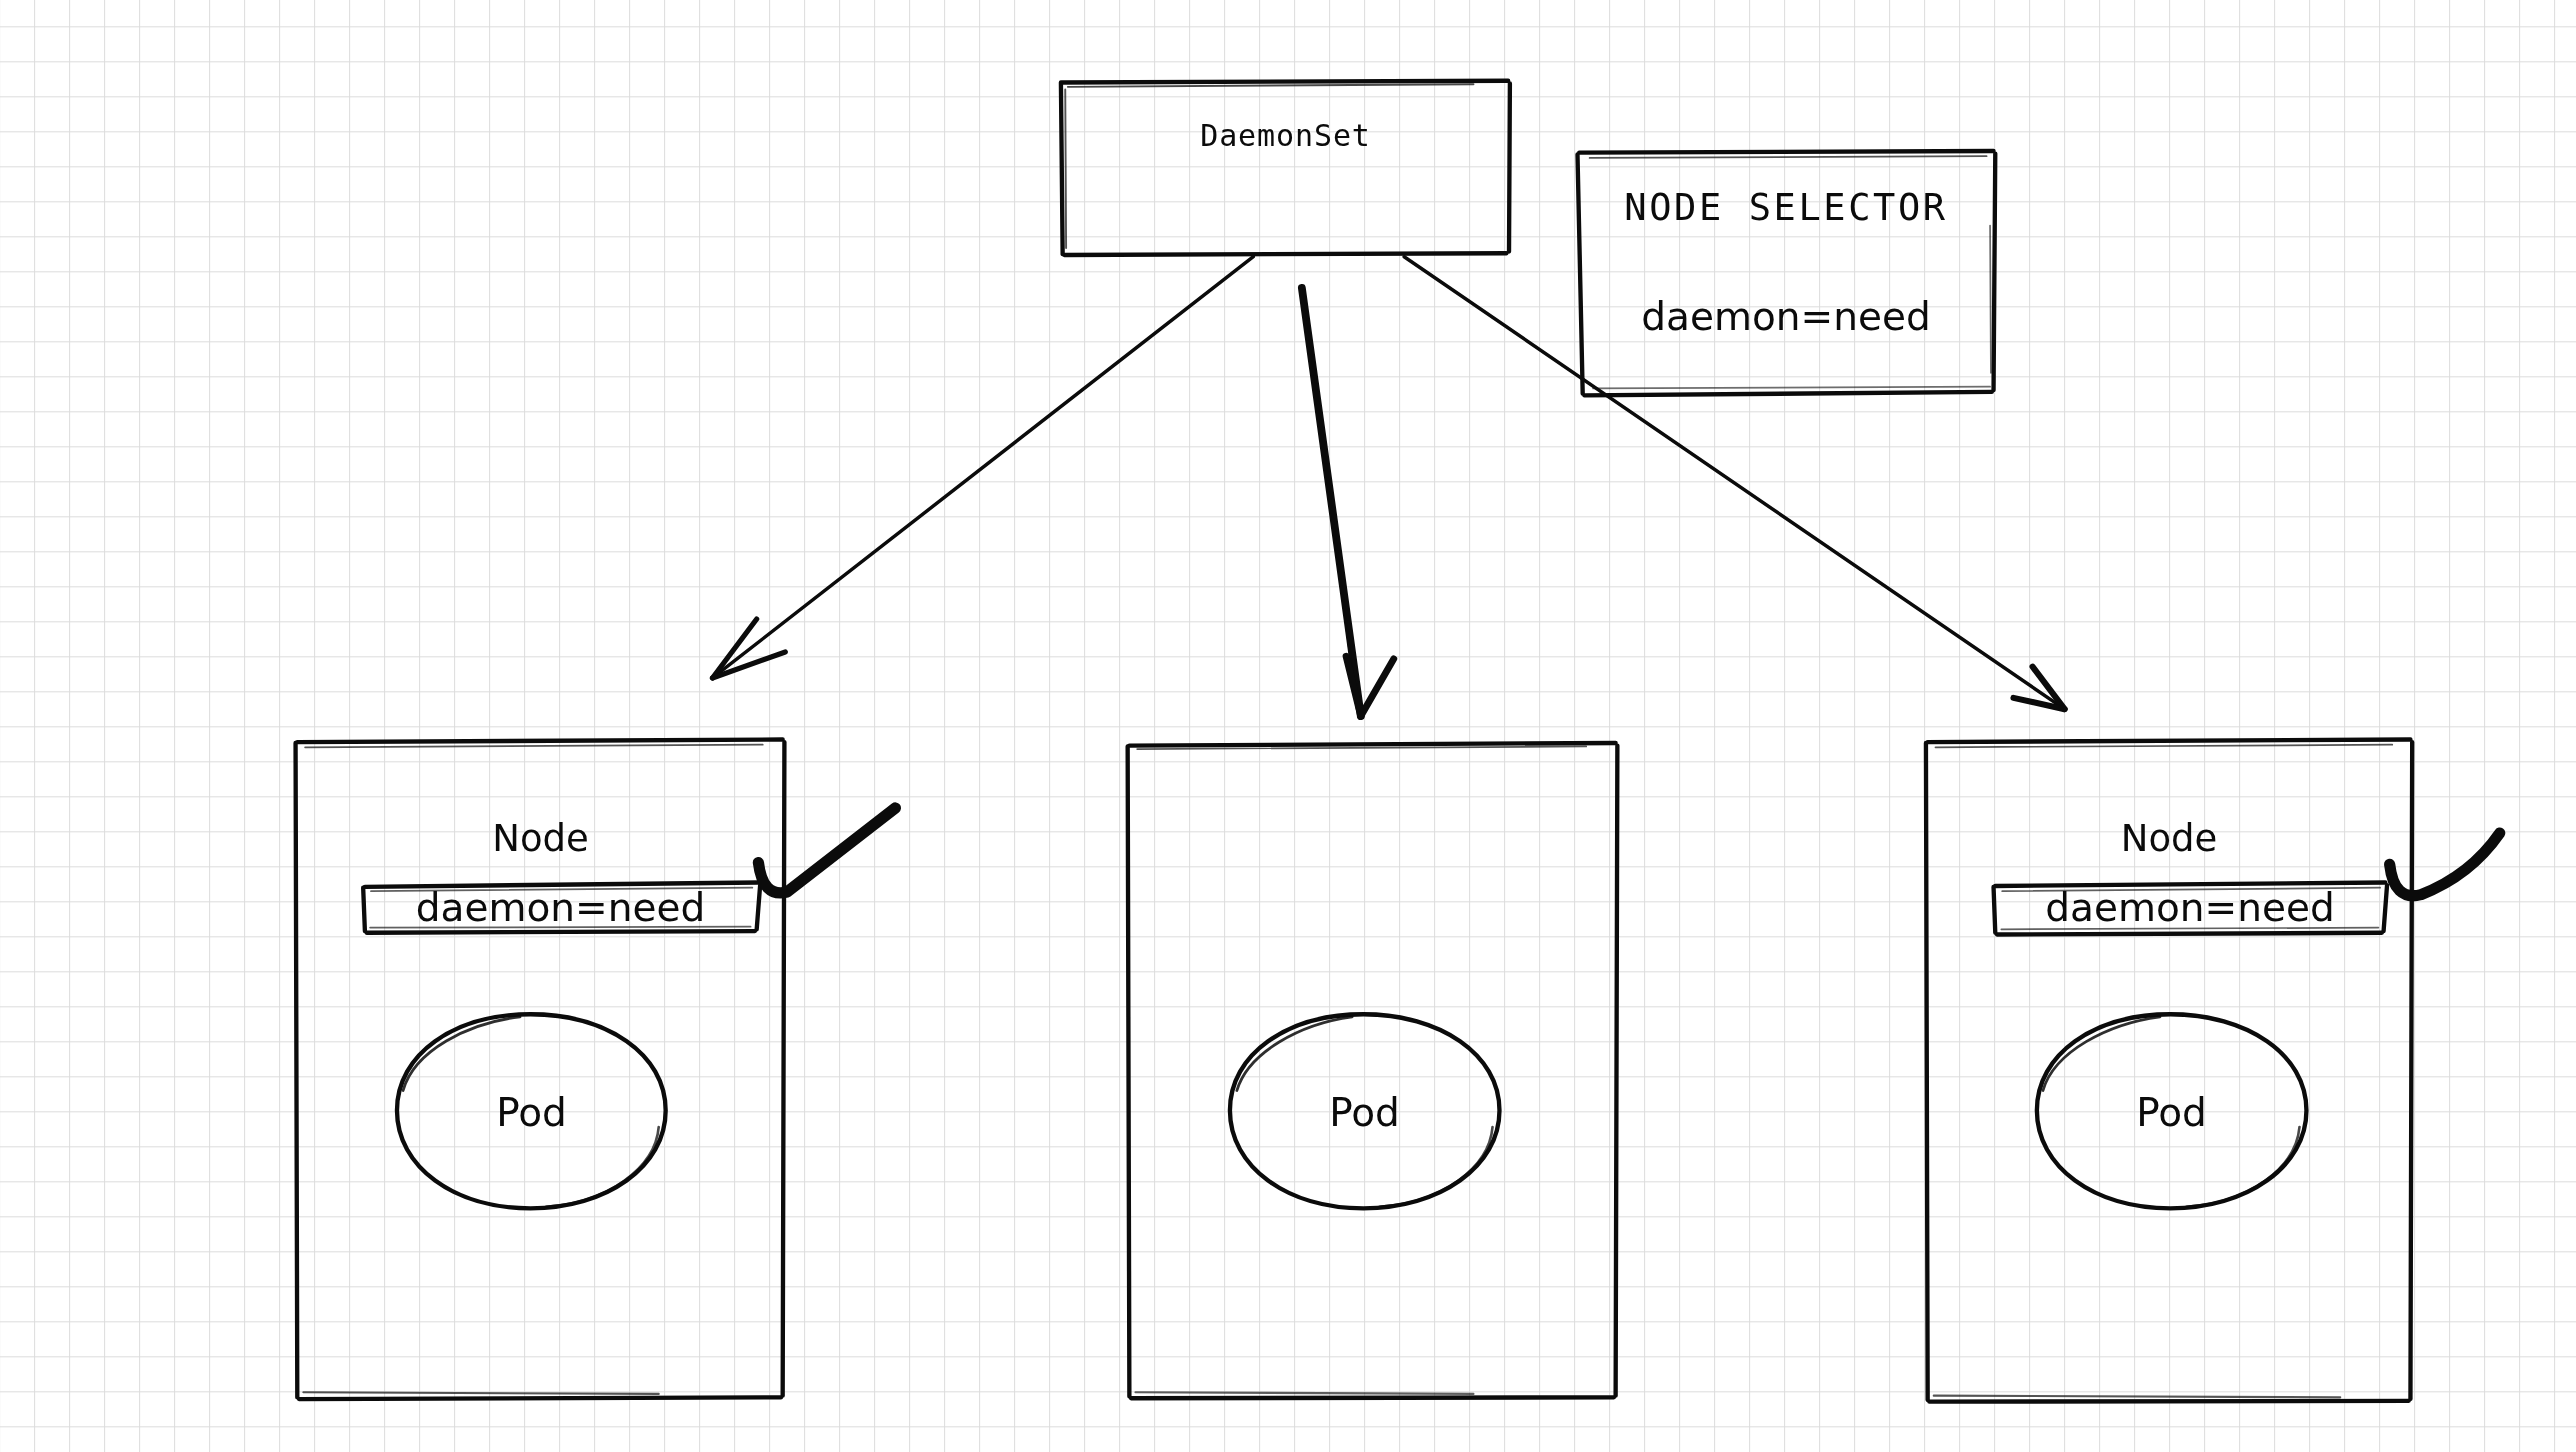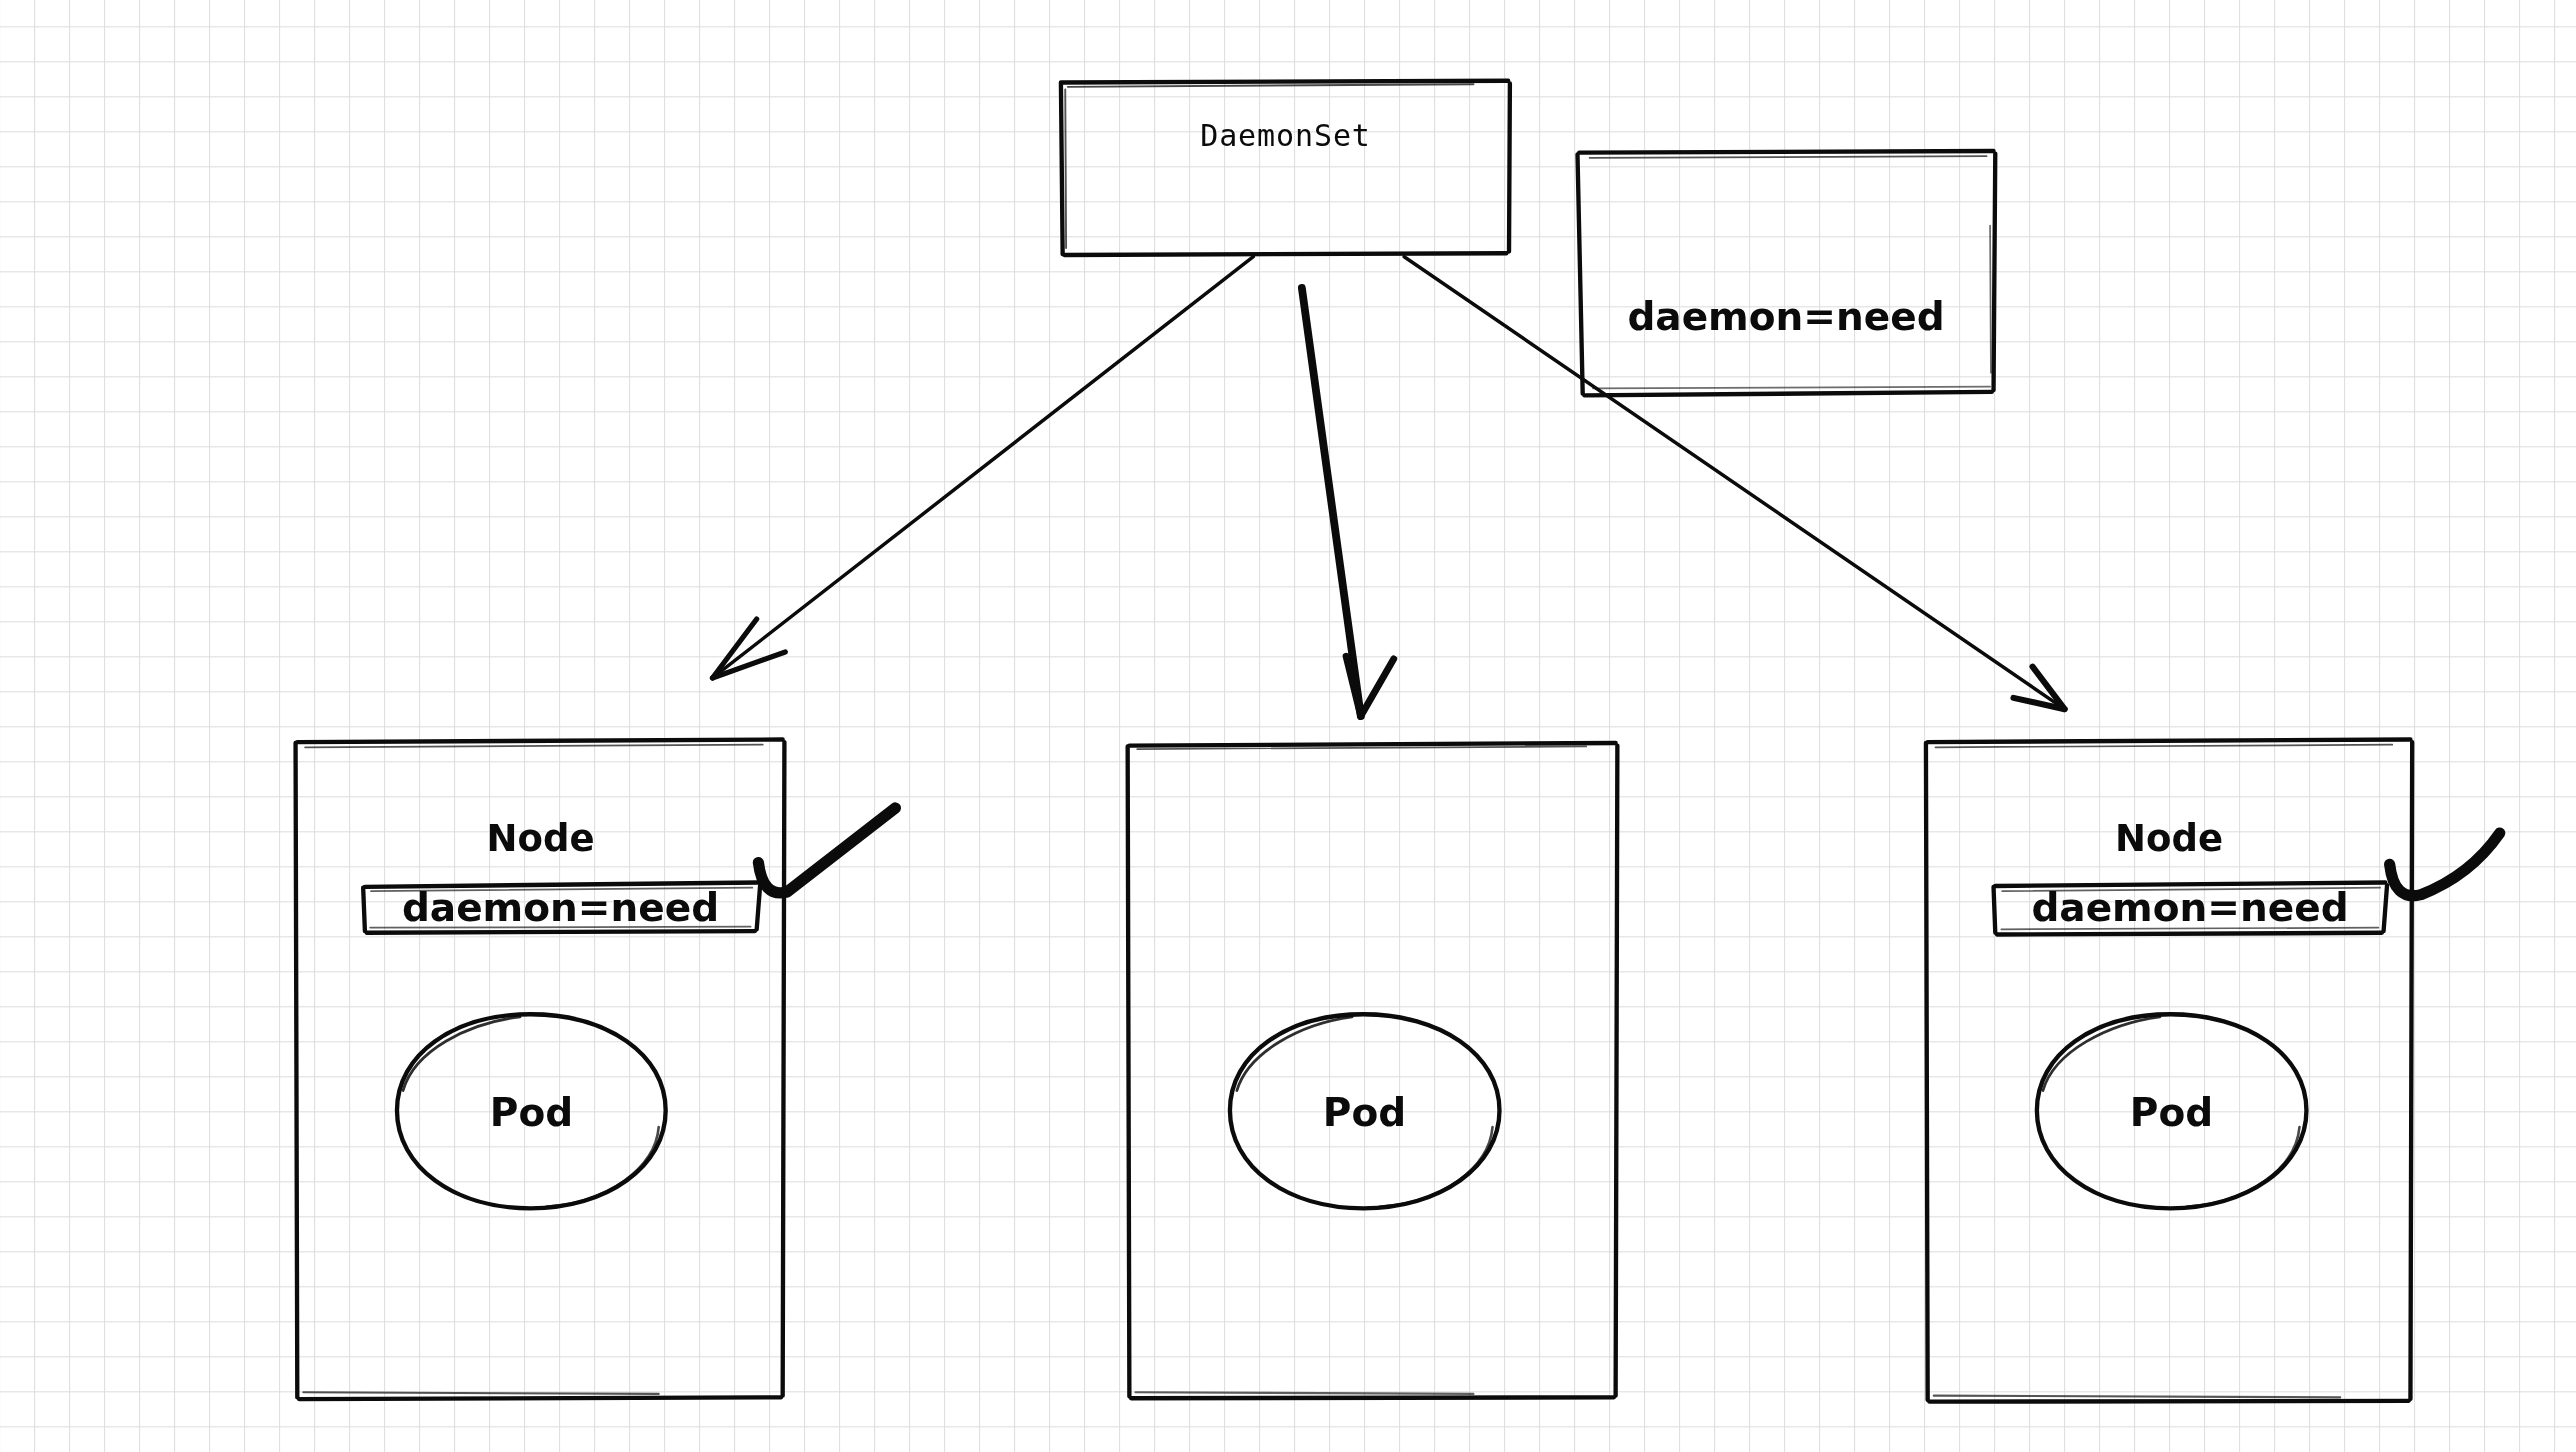--- a/index.html
+++ b/index.html
@@ -33,21 +33,21 @@
     white-space: pre;
     line-height: 1;
     text-align: center;
     user-select: none;
   }
   .mono {
     font-family: "DejaVu Sans Mono", "Liberation Mono", monospace;
   }
   .sans {
     font-family: "DejaVu Sans", "Liberation Sans", sans-serif;
-    font-weight: 700;
+    font-weight: 400;
   }
   .t-daemonset { left: 1061px; top: 121px; width: 449px; font-size: 30px; letter-spacing: 0.9px; }
   .t-nodeselector-title { left: 1577px; top: 189px; width: 418px; font-size: 37px; letter-spacing: 2.6px; }
   .t-nodeselector-value { left: 1577px; top: 297px; width: 418px; font-size: 39px; letter-spacing: 0px; }
   .t-node { font-size: 37px; width: 295px; }
   .t-chip { font-size: 39px; width: 390px; }
   .t-pod  { font-size: 39px; width: 225px; }
 </style>
 </head>
 <body>
@@ -166,20 +166,21 @@
       <path d="M2504,1170 C2592,1170 2661,1216 2661,1281 C2661,1346 2592,1394 2504,1394
                C2416,1394 2350,1346 2350,1281 C2350,1216 2416,1170 2504,1170 Z"></path>
       <path d="M2492,1173 C2432,1181 2370,1213 2357,1258" stroke-width="3.2" opacity="0.85"></path>
       <path d="M2653,1300 C2649,1348 2593,1388 2523,1392" stroke-width="3" opacity="0.75"></path>
     </g>
 
   </svg>
 
   <div class="lbl mono t-daemonset">DaemonSet</div>
 
+  <div class="lbl mono t-nodeselector-title">NODE SELECTOR</div>
 
   <div class="lbl sans t-nodeselector-value">daemon=need</div>
 
   <div class="lbl sans t-node" style="left:296px; top:820px; width:489px;">Node</div>
   <div class="lbl sans t-chip" style="left:363px; top:888px; width:395px;">daemon=need</div>
   <div class="lbl sans t-pod" style="left:419px; top:1093px; width:225px;">Pod</div>
 
   <div class="lbl sans t-node" style="left:1128px; top:820px; width:490px;"></div>
   <div class="lbl sans t-chip" style="left:1161px; top:888px; width:395px;"></div>
   <div class="lbl sans t-pod" style="left:1252px; top:1093px; width:225px;">Pod</div>

